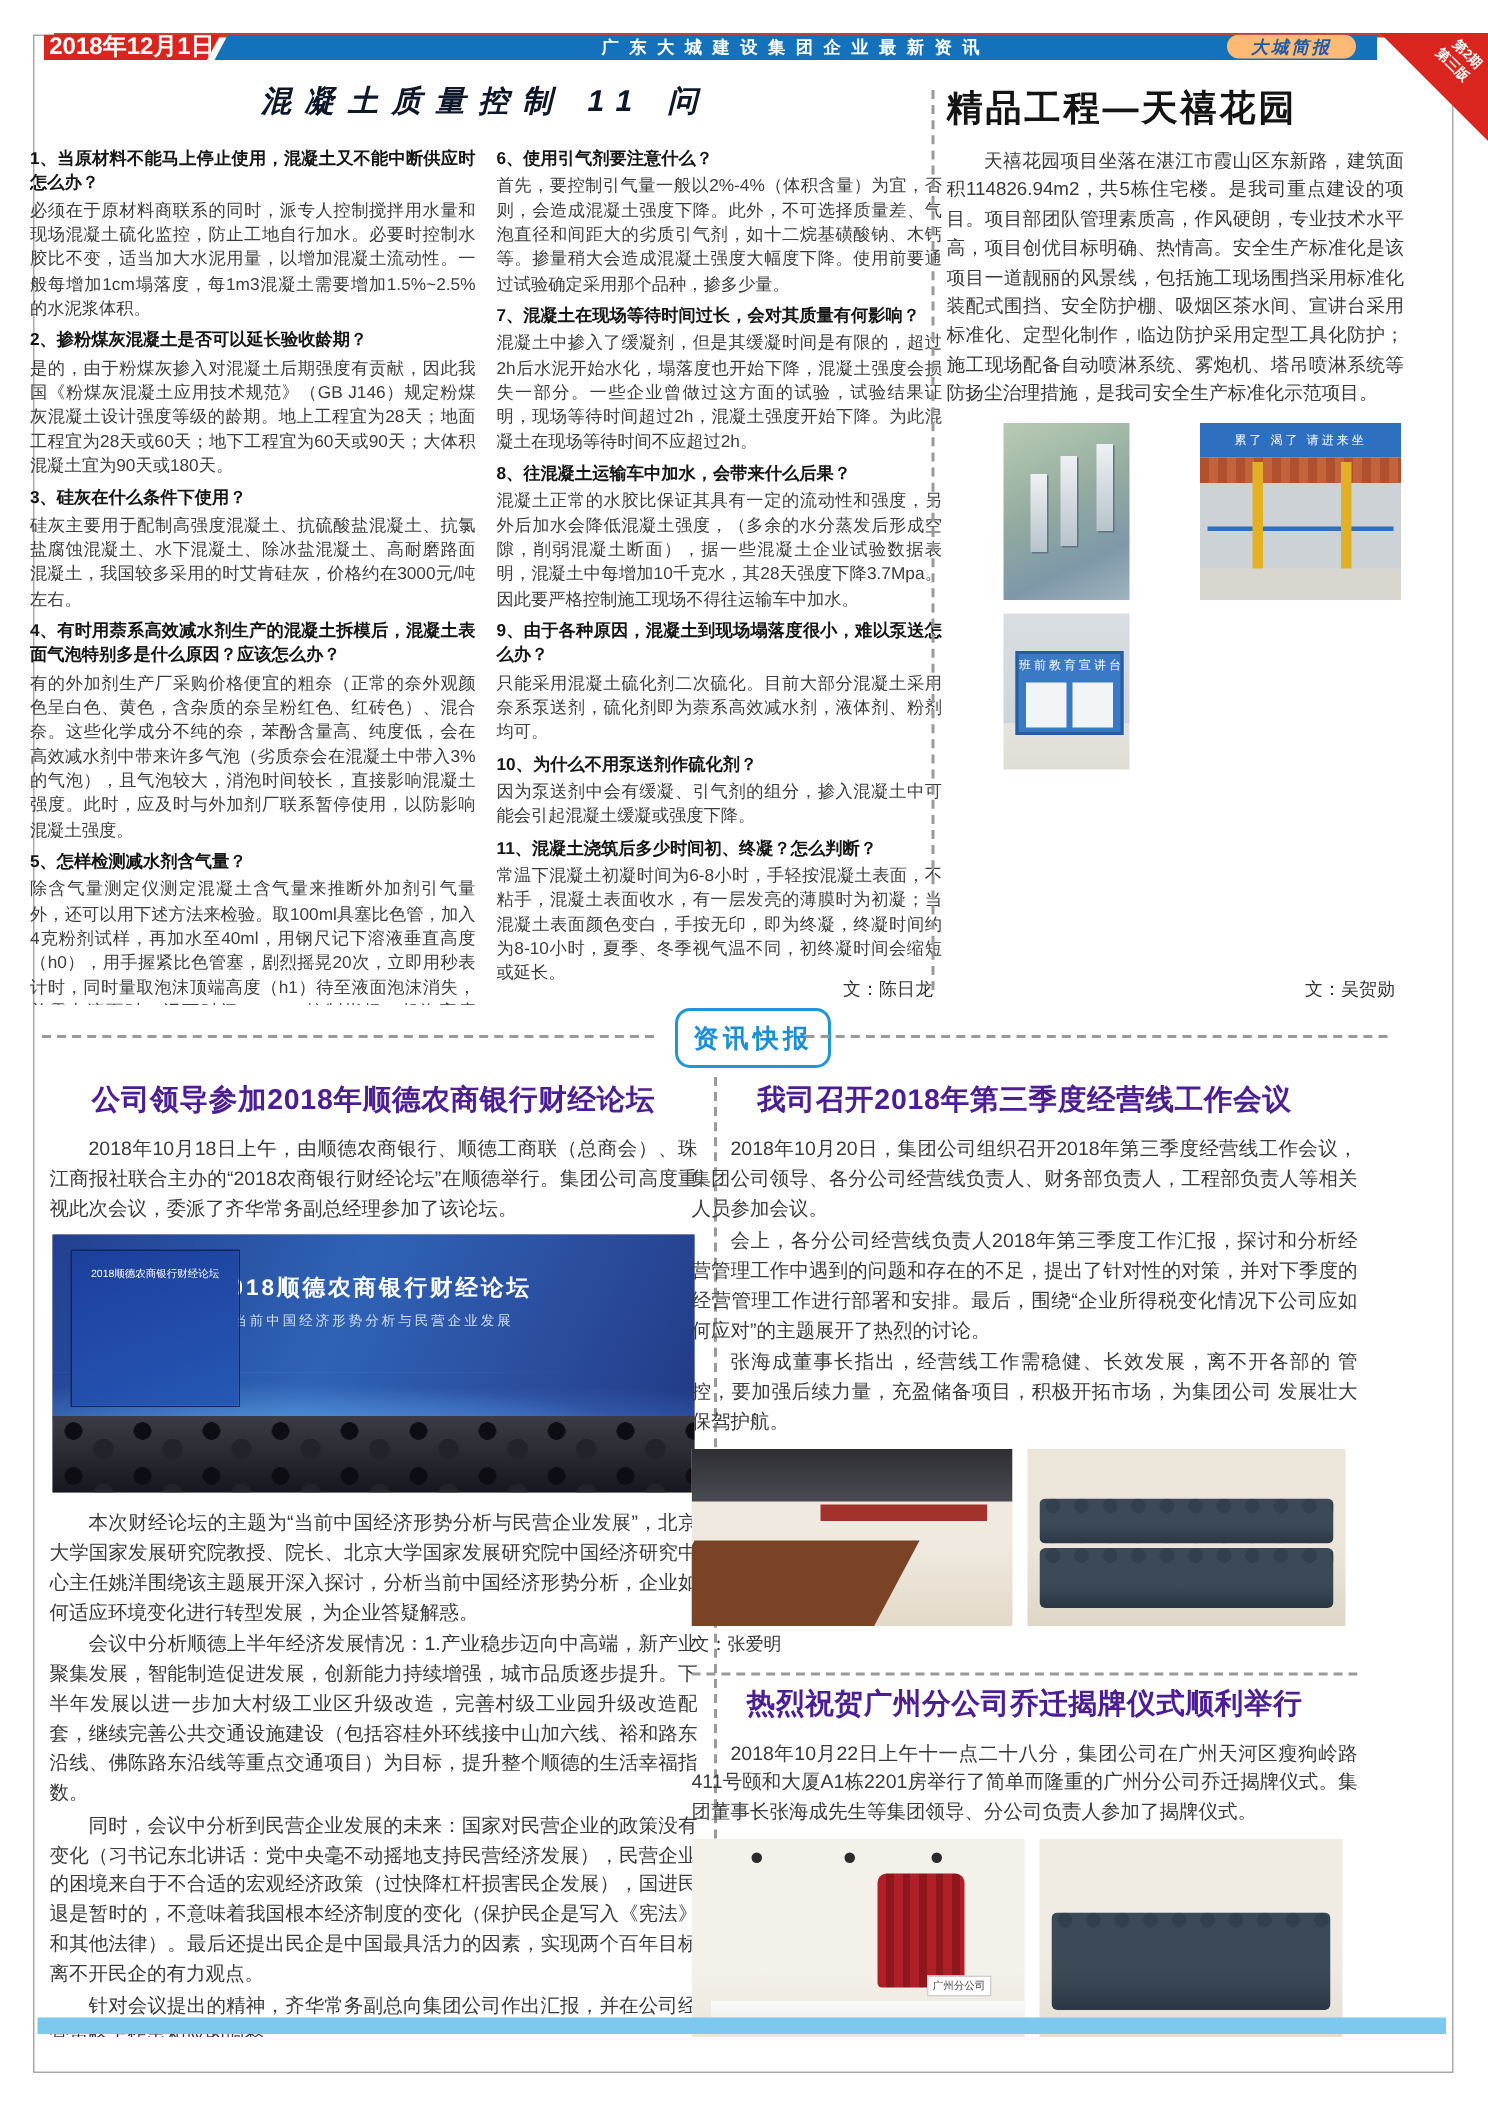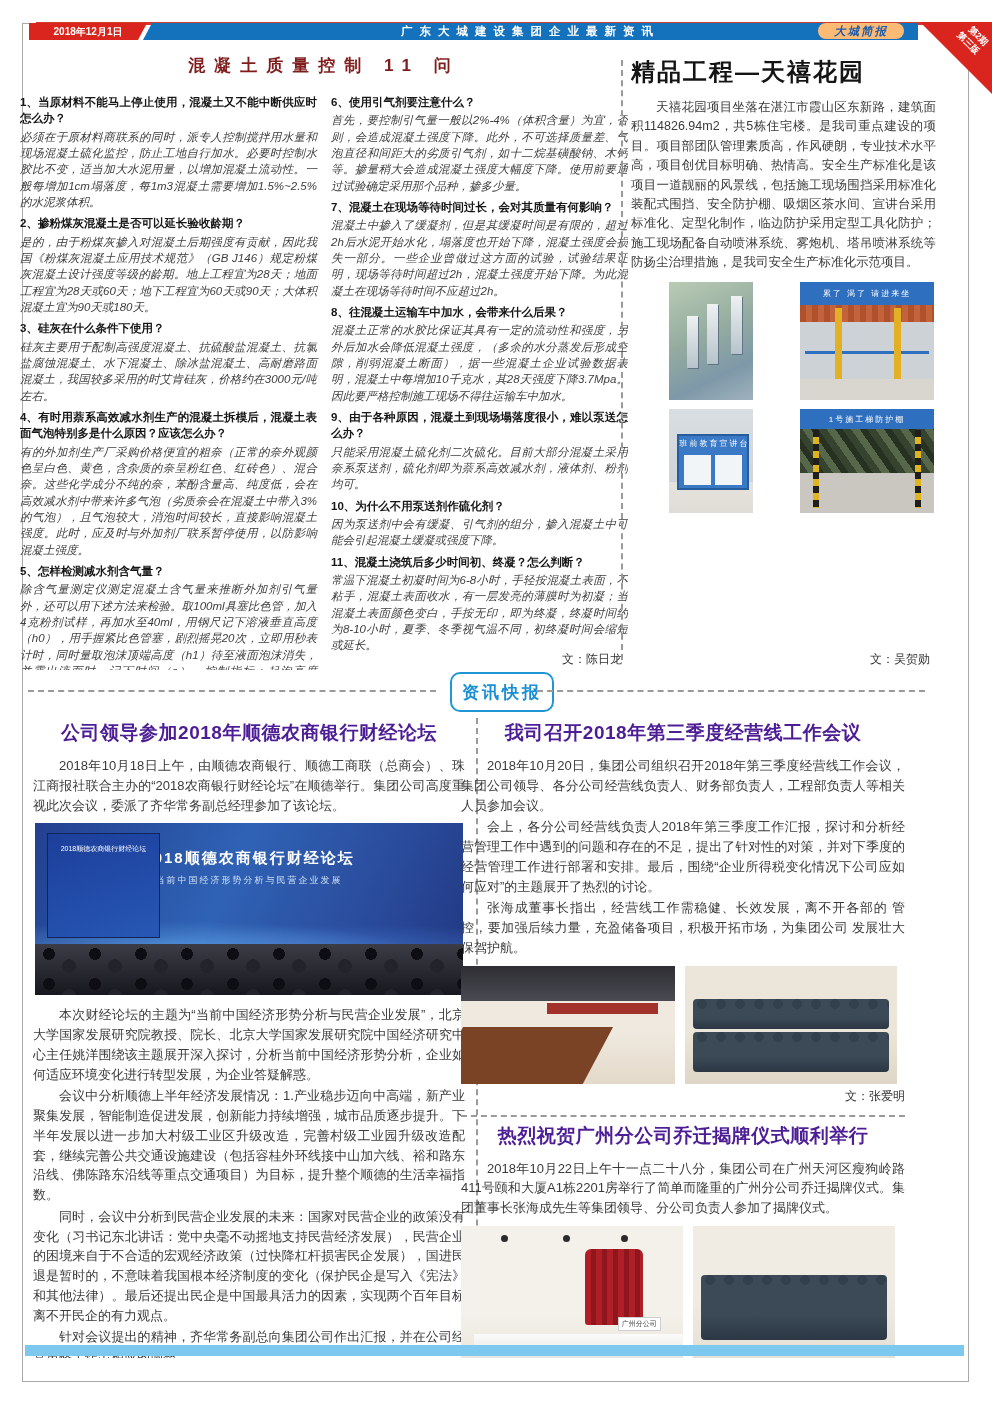--- a/index.html
+++ b/index.html
@@ -6,40 +6,40 @@
   body{font-family:"Liberation Sans","DejaVu Sans",sans-serif;-webkit-font-smoothing:antialiased;}
   .page{position:relative;width:992px;height:1403px;background:#ffffff;overflow:hidden;}
   .frame{position:absolute;left:22px;top:23px;width:945px;height:1357px;border:1px solid #a9a9a9;background:#fff;}
   .top-red-line{position:absolute;left:36px;top:22px;width:956px;height:3px;background:#d23a2c;}
   .corner-triangle{position:absolute;right:0;top:22px;width:72px;height:72px;background:#d9251d;
     clip-path:polygon(0 0,100% 0,100% 100%);}
   .corner-issue{position:absolute;right:4px;top:10px;color:#fff;font-size:9px;font-weight:bold;
     line-height:1.35;text-align:right;transform:rotate(45deg);transform-origin:70% 30%;}
   
   .masthead{position:absolute;left:29px;top:23px;width:889px;height:17px;display:flex;}
-  .masthead-date{background:#d9251d;color:#fff;font-size:10px;font-weight:bold;width:118px;
+  .masthead-date{background:#d9251d;color:#fff;font-size:16px;font-weight:bold;width:118px;
     display:flex;align-items:center;justify-content:center;
     clip-path:polygon(0 0,100% 0,calc(100% - 9px) 100%,0 100%);}
   .masthead-bar{position:relative;flex:1;background:#1472bd;color:#fff;display:flex;align-items:center;justify-content:center;
     margin-left:-4px;clip-path:polygon(9px 0,100% 0,100% 100%,0 100%);}
   .masthead-title{font-size:11.5px;font-weight:bold;letter-spacing:7px;}
   .brand-pill{position:absolute;right:14px;top:0px;width:86px;height:16px;background:#fdba74;border-radius:8px;
     display:flex;align-items:center;justify-content:center;color:#1d5cab;font-weight:bold;font-style:italic;
     font-size:11.5px;letter-spacing:2px;font-family:"Liberation Serif","DejaVu Serif",serif;}
   
   .top-left{position:absolute;left:20px;top:50px;width:608px;height:620px;overflow:hidden;}
   .top-right{position:absolute;left:631px;top:50px;width:305px;height:620px;overflow:hidden;}
   .vdash-1{position:absolute;left:621px;top:60px;height:600px;border-left:2px dashed #9a9a9a;}
-  .headline-main{font-size:17px;font-weight:bold;color:#7f1d1d;text-align:center;letter-spacing:9px;margin:4px 0 12px 0;}
+  .headline-main{font-size:20px;font-weight:bold;color:#0f172a;text-align:center;letter-spacing:9px;margin:4px 0 12px 0;font-style:italic;}
   .headline-right{font-size:24px;font-weight:bold;color:#141414;text-align:left;letter-spacing:2px;margin:6px 0 10px 0;}
   .qa-columns{display:flex;gap:14px;}
   .qa-col{width:297px;}
   .qa-q{font-size:11.5px;font-weight:bold;color:#161616;line-height:1.42;margin-top:5px;text-align:justify;}
-  .qa-a{font-size:11.5px;color:#3d3d3d;line-height:1.42;text-align:justify;margin-top:2px;font-style:italic;}
-  .byline{font-size:12px;color:#333;text-align:right;}
+  .qa-a{font-size:11.5px;color:#3d3d3d;line-height:1.42;text-align:justify;margin-top:2px;}
+  .byline{font-size:12px;color:#333;}
   .byline-abs{position:absolute;right:6px;bottom:2px;}
   .body-par{font-size:12.5px;color:#3a3a3a;line-height:1.55;text-align:justify;text-indent:2em;margin:0 0 6px 0;}
   
   .photo-grid{display:grid;grid-template-columns:122px 172px;grid-template-rows:118px 104px;gap:9px;margin-top:10px;}
   .ph{position:relative;overflow:hidden;background:#dcdcdc;margin-left:38px;}
   .ph-banner{position:absolute;left:0;top:0;width:100%;height:19%;background:#2e6fc0;color:#fff;
     font-size:8px;letter-spacing:2px;display:flex;align-items:center;justify-content:center;white-space:nowrap;}
   
   .ph-aerial{background:linear-gradient(155deg,#b9cbb4 0%,#93ab9f 45%,#7e98a9 75%,#9fb3bd 100%);}
   .tower{position:absolute;width:11px;background:linear-gradient(#eef1f2,#b7c3cb);box-shadow:1px 1px 0 #5f7484;}
@@ -196,27 +196,20 @@
         <div class="pole-y" style="left:70%;"></div>
         <div class="ground"></div>
       </div>
       <div class="ph ph-board">
         <div class="board">
           <div class="board-title">班前教育宣讲台</div>
           <div class="board-panel" style="left:7%;"></div>
           <div class="board-panel" style="right:7%;"></div>
         </div>
       </div>
-      <div class="ph ph-shed">
-        <div class="ph-banner">1号施工梯防护棚</div>
-        <div class="camo"></div>
-        <div class="floor"></div>
-        <div class="pole-stripe" style="left:10%;"></div>
-        <div class="pole-stripe" style="right:10%;"></div>
-      </div>
     </div>
     <div class="byline byline-abs">文：吴贺勋</div>
   </div>
 
   <div class="badge-row">
     <div class="dash-left"></div>
     <div class="badge">资讯快报</div>
     <div class="dash-right"></div>
   </div>
 

